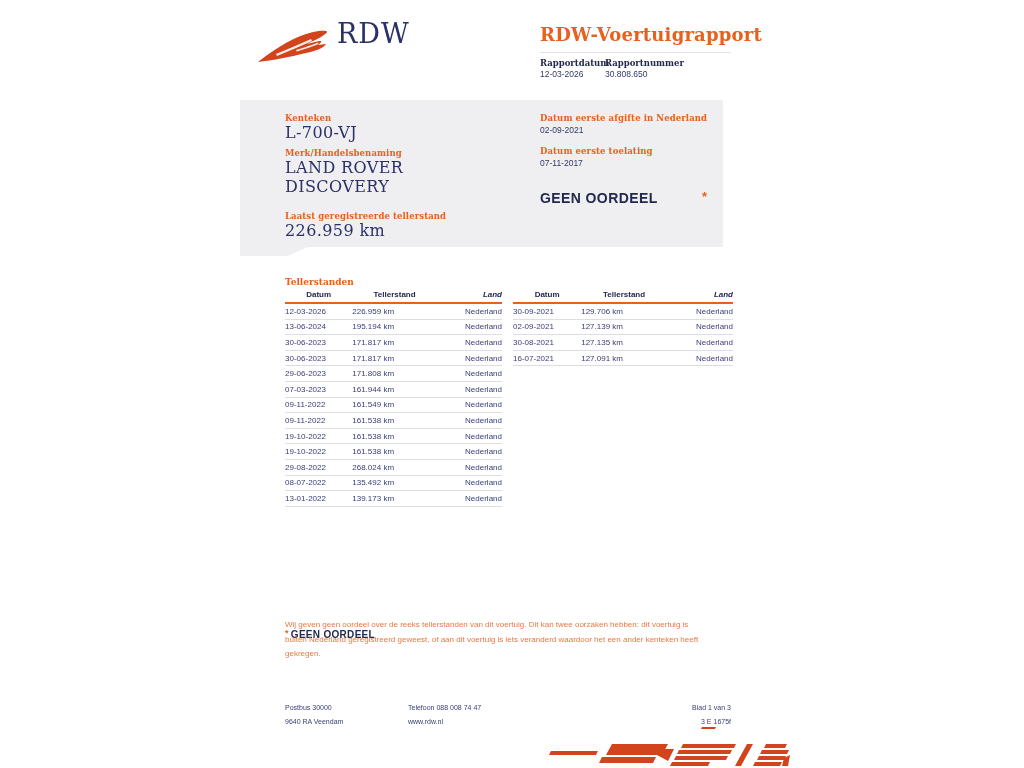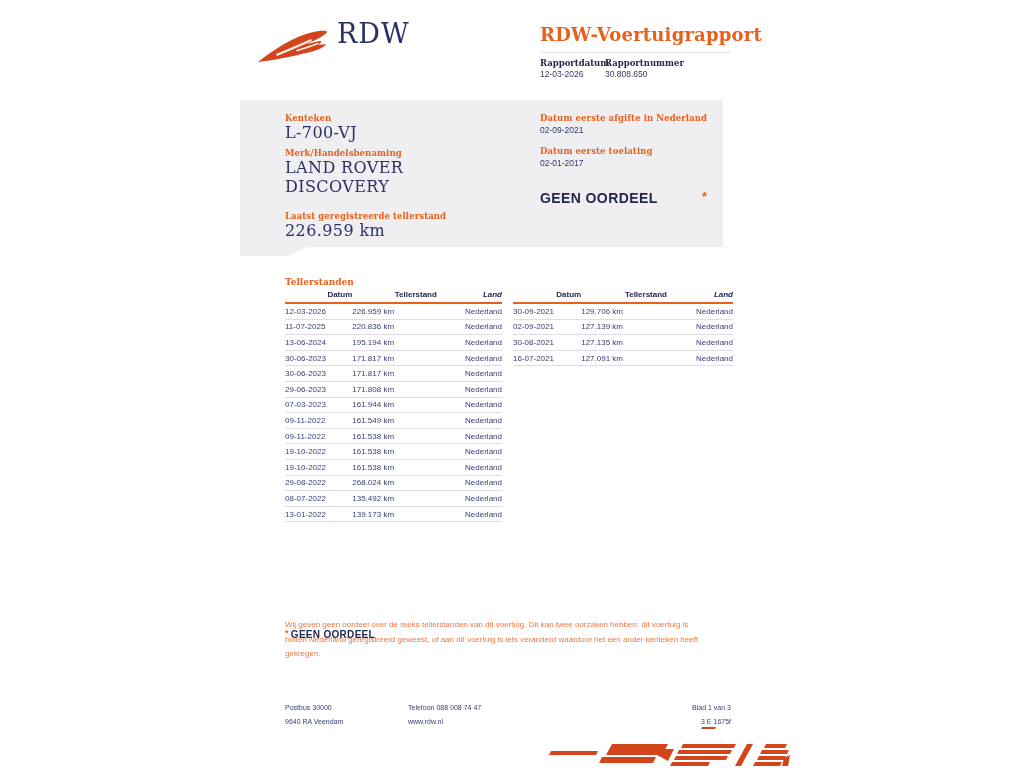--- a/index.html
+++ b/index.html
@@ -65,21 +65,21 @@
 
   
   .section-title{
     left:285px;top:277px;
     font-family:"DejaVu Serif",serif;font-weight:bold;font-size:9px;color:#E8601C;
   }
   table.odo{border-collapse:collapse;table-layout:fixed;}
   .odo-left{left:285px;top:290px;width:217px;}
   .odo-right{left:513px;top:290px;width:220px;}
   table.odo th{
-    font-size:8px;font-weight:bold;color:#23284F;text-align:right;
+    font-size:8px;font-weight:bold;color:#23284F;text-align:center;
     padding:0 0 3px 0;border-bottom:2px solid #E8601C;
   }
   table.odo td{
     font-size:8px;color:#3A4078;padding:0;height:14.6px;vertical-align:middle;
     border-bottom:1px solid #DDDDE3;overflow:hidden;white-space:nowrap;
   }
   table.odo .c-datum{width:31%;}
   table.odo .c-teller{width:39%;}
   table.odo .c-land{width:30%;font-style:italic;}
   table.odo th.right,table.odo td.right{text-align:right;}
@@ -131,21 +131,21 @@
   <div>DISCOVERY</div>
 </div>
 
 <div class="abs box-label lbl-teller">Laatst geregistreerde tellerstand</div>
 <div class="abs box-value-serif val-teller">226.959 km</div>
 
 <div class="abs box-label lbl-afgifte">Datum eerste afgifte in Nederland</div>
 <div class="abs box-value-sans val-afgifte">02-09-2021</div>
 
 <div class="abs box-label lbl-toelating">Datum eerste toelating</div>
-<div class="abs box-value-sans val-toelating">02-01-2017</div>
+<div class="abs box-value-sans val-toelating">07-11-2017</div>
 
 <div class="abs verdict">GEEN OORDEEL</div>
 <div class="abs verdict-mark">*</div>
 
 <div class="abs section-title">Tellerstanden</div>
 
 <table class="abs odo odo-left">
   <thead>
     <tr>
       <th class="c-datum">Datum</th>
@@ -153,25 +153,20 @@
       <th class="c-land right">Land</th>
     </tr>
   </thead>
   <tbody>
       <tr>
         <td>12-03-2026</td>
         <td>226.959 km</td>
         <td class="right">Nederland</td>
       </tr>
       <tr>
-        <td>11-07-2025</td>
-        <td>220.836 km</td>
-        <td class="right">Nederland</td>
-      </tr>
-      <tr>
         <td>13-06-2024</td>
         <td>195.194 km</td>
         <td class="right">Nederland</td>
       </tr>
       <tr>
         <td>30-06-2023</td>
         <td>171.817 km</td>
         <td class="right">Nederland</td>
       </tr>
       <tr>

